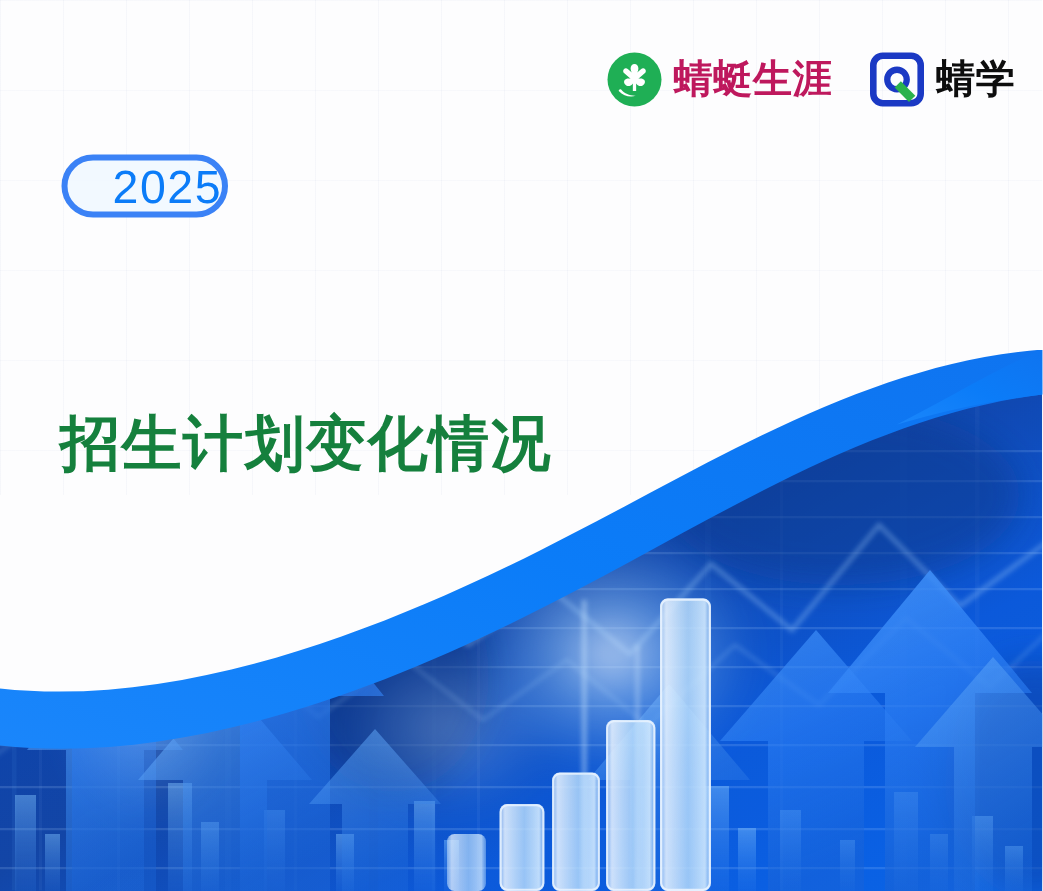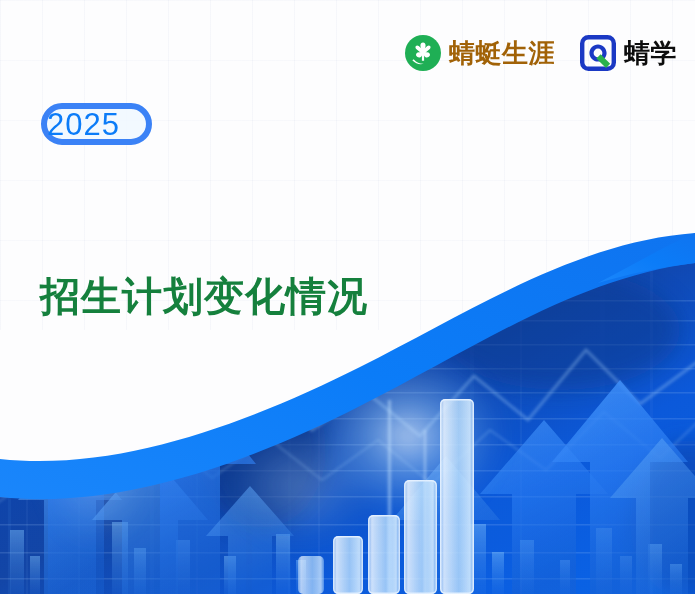--- a/index.html
+++ b/index.html
@@ -29,32 +29,32 @@
   
   .logo-row{
     position:absolute; right:18px; top:34px;
     display:flex; align-items:center; gap:24px;
   }
   .logo{ display:flex; align-items:center; gap:7px; }
   .logo-mark{ flex:0 0 auto; display:block; }
   .logo-text{
     font-family:"DejaVu Sans","Liberation Sans",sans-serif;
     font-weight:700; font-size:26px; letter-spacing:.5px;
-    color:#a16207; line-height:1; white-space:nowrap;
+    color:#be185d; line-height:1; white-space:nowrap;
   }
   .logo-text.q{ color:#0d0d0d;text-align:center; }
 
   
   .year-badge{
     position:absolute; left:41px; top:103px;
     width:111px; height:42px;
-    border:6px solid #3b82f6;
+    border:4px solid #3b82f6;
     border-radius:21px;
     background:rgba(240,248,255,.85);
-    display:flex; align-items:center; justify-content:flex-start;
+    display:flex; align-items:center; justify-content:flex-end;
   }
   .year-badge span{
     font-family:"Liberation Sans","DejaVu Sans",sans-serif;
     font-size:31px; font-weight:500; color:#0b7cf8;
     letter-spacing:1px; line-height:1;
   }
 
   
   .headline{
     position:absolute; left:38px; top:163px;

